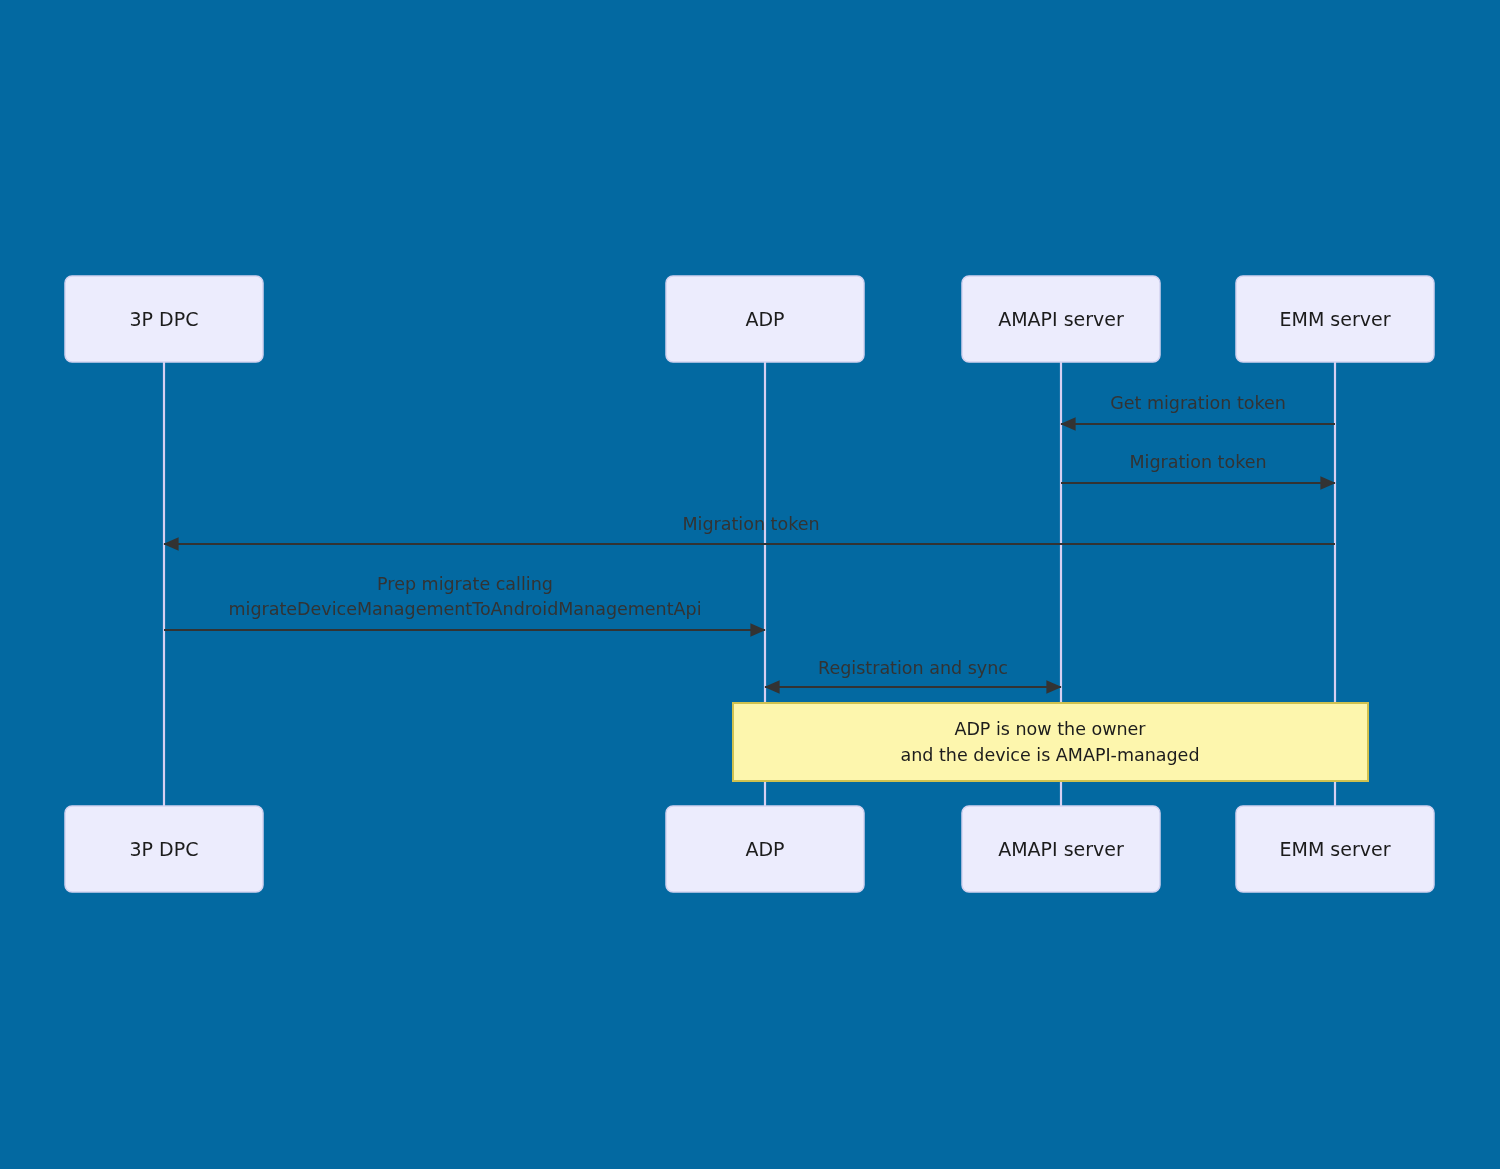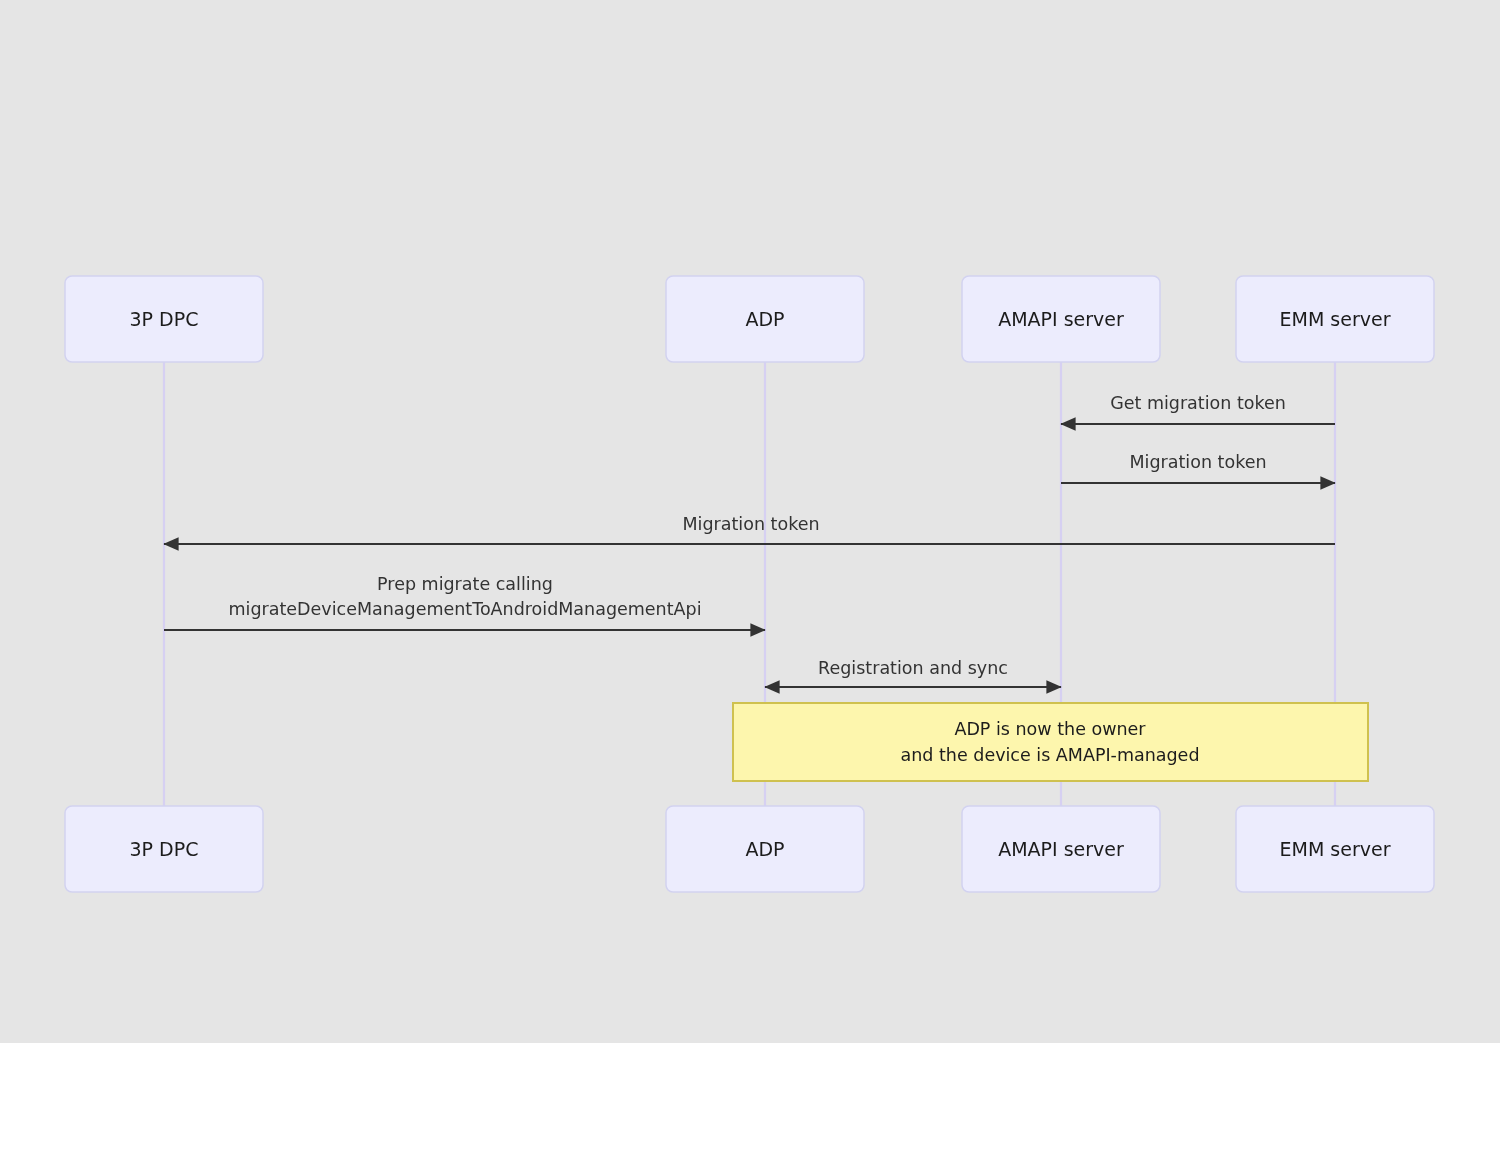--- a/index.html
+++ b/index.html
@@ -7,22 +7,22 @@
     margin: 0;
     padding: 0;
     background: #ffffff;
   }
   body {
     font-family: "DejaVu Sans", "Liberation Sans", sans-serif;
   }
   #diagram-root {
     position: relative;
     width: 1500px;
-    height: 1043px;
-    background: #e5e5e5;
+    height: 1169px;
+    background: #0369a1;
     overflow: hidden;
   }
   svg.canvas {
     position: absolute;
     top: 0;
     left: 0;
     width: 1500px;
     height: 1169px;
     display: block;
   }

